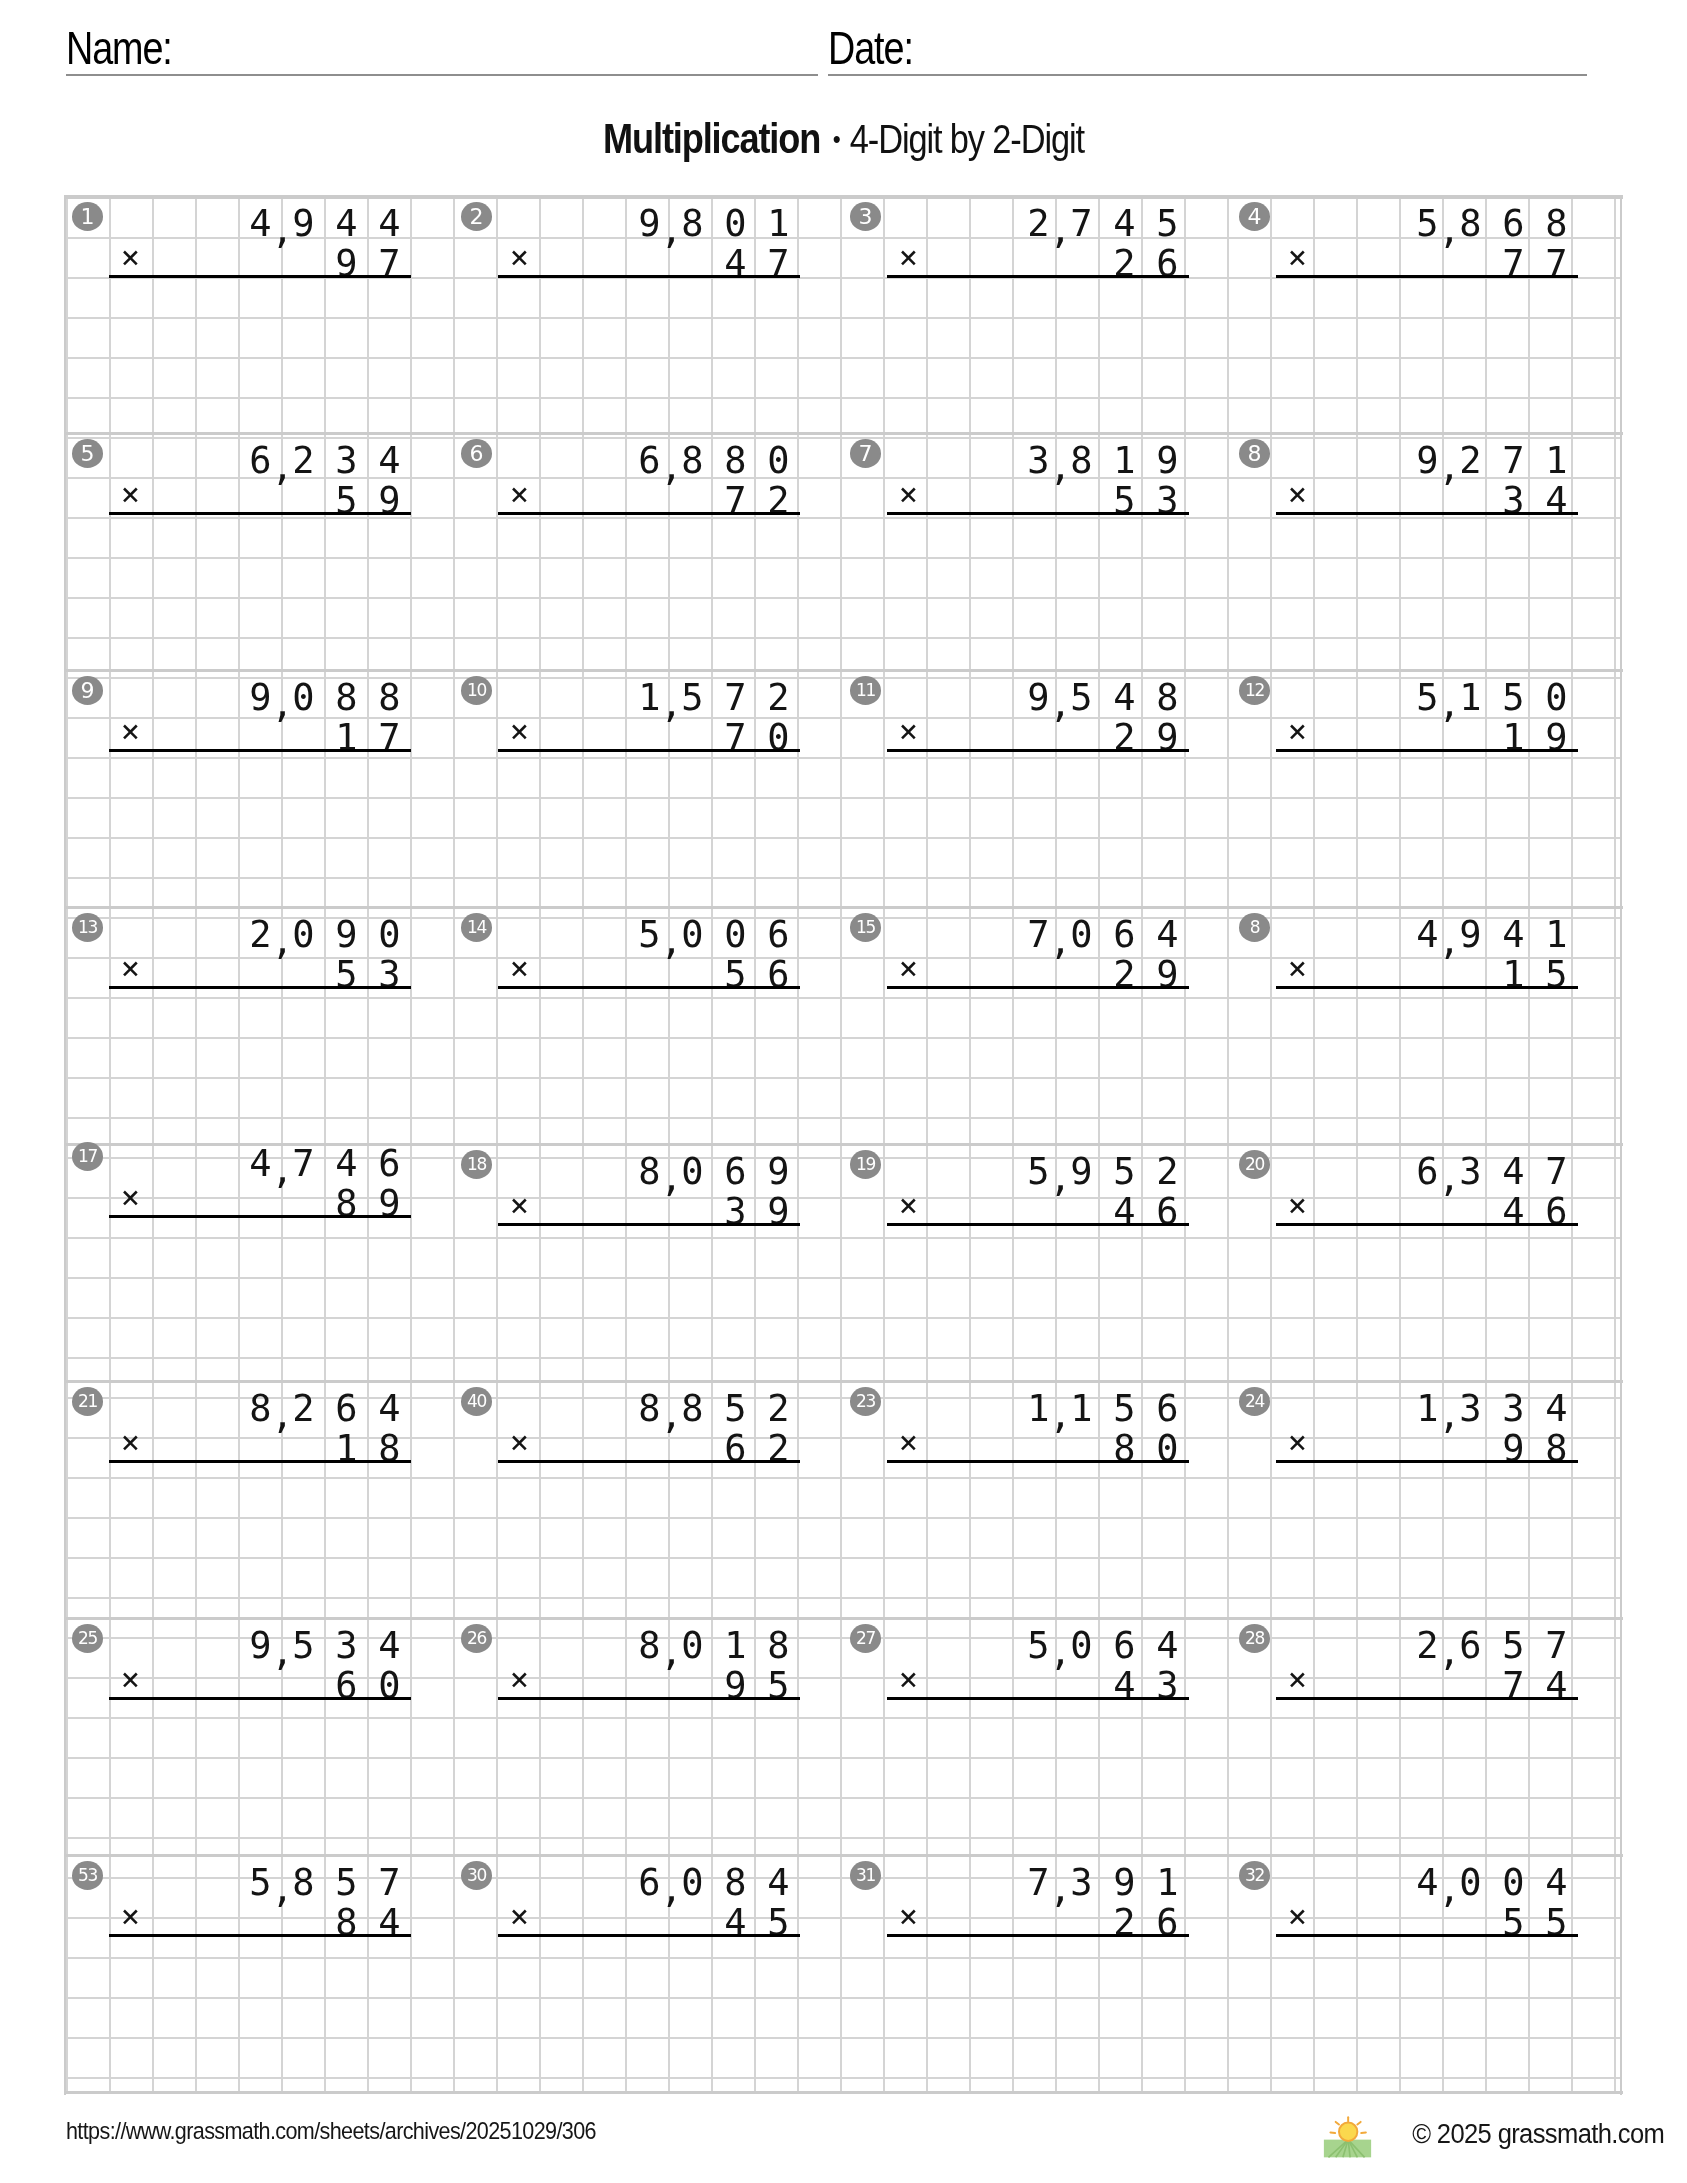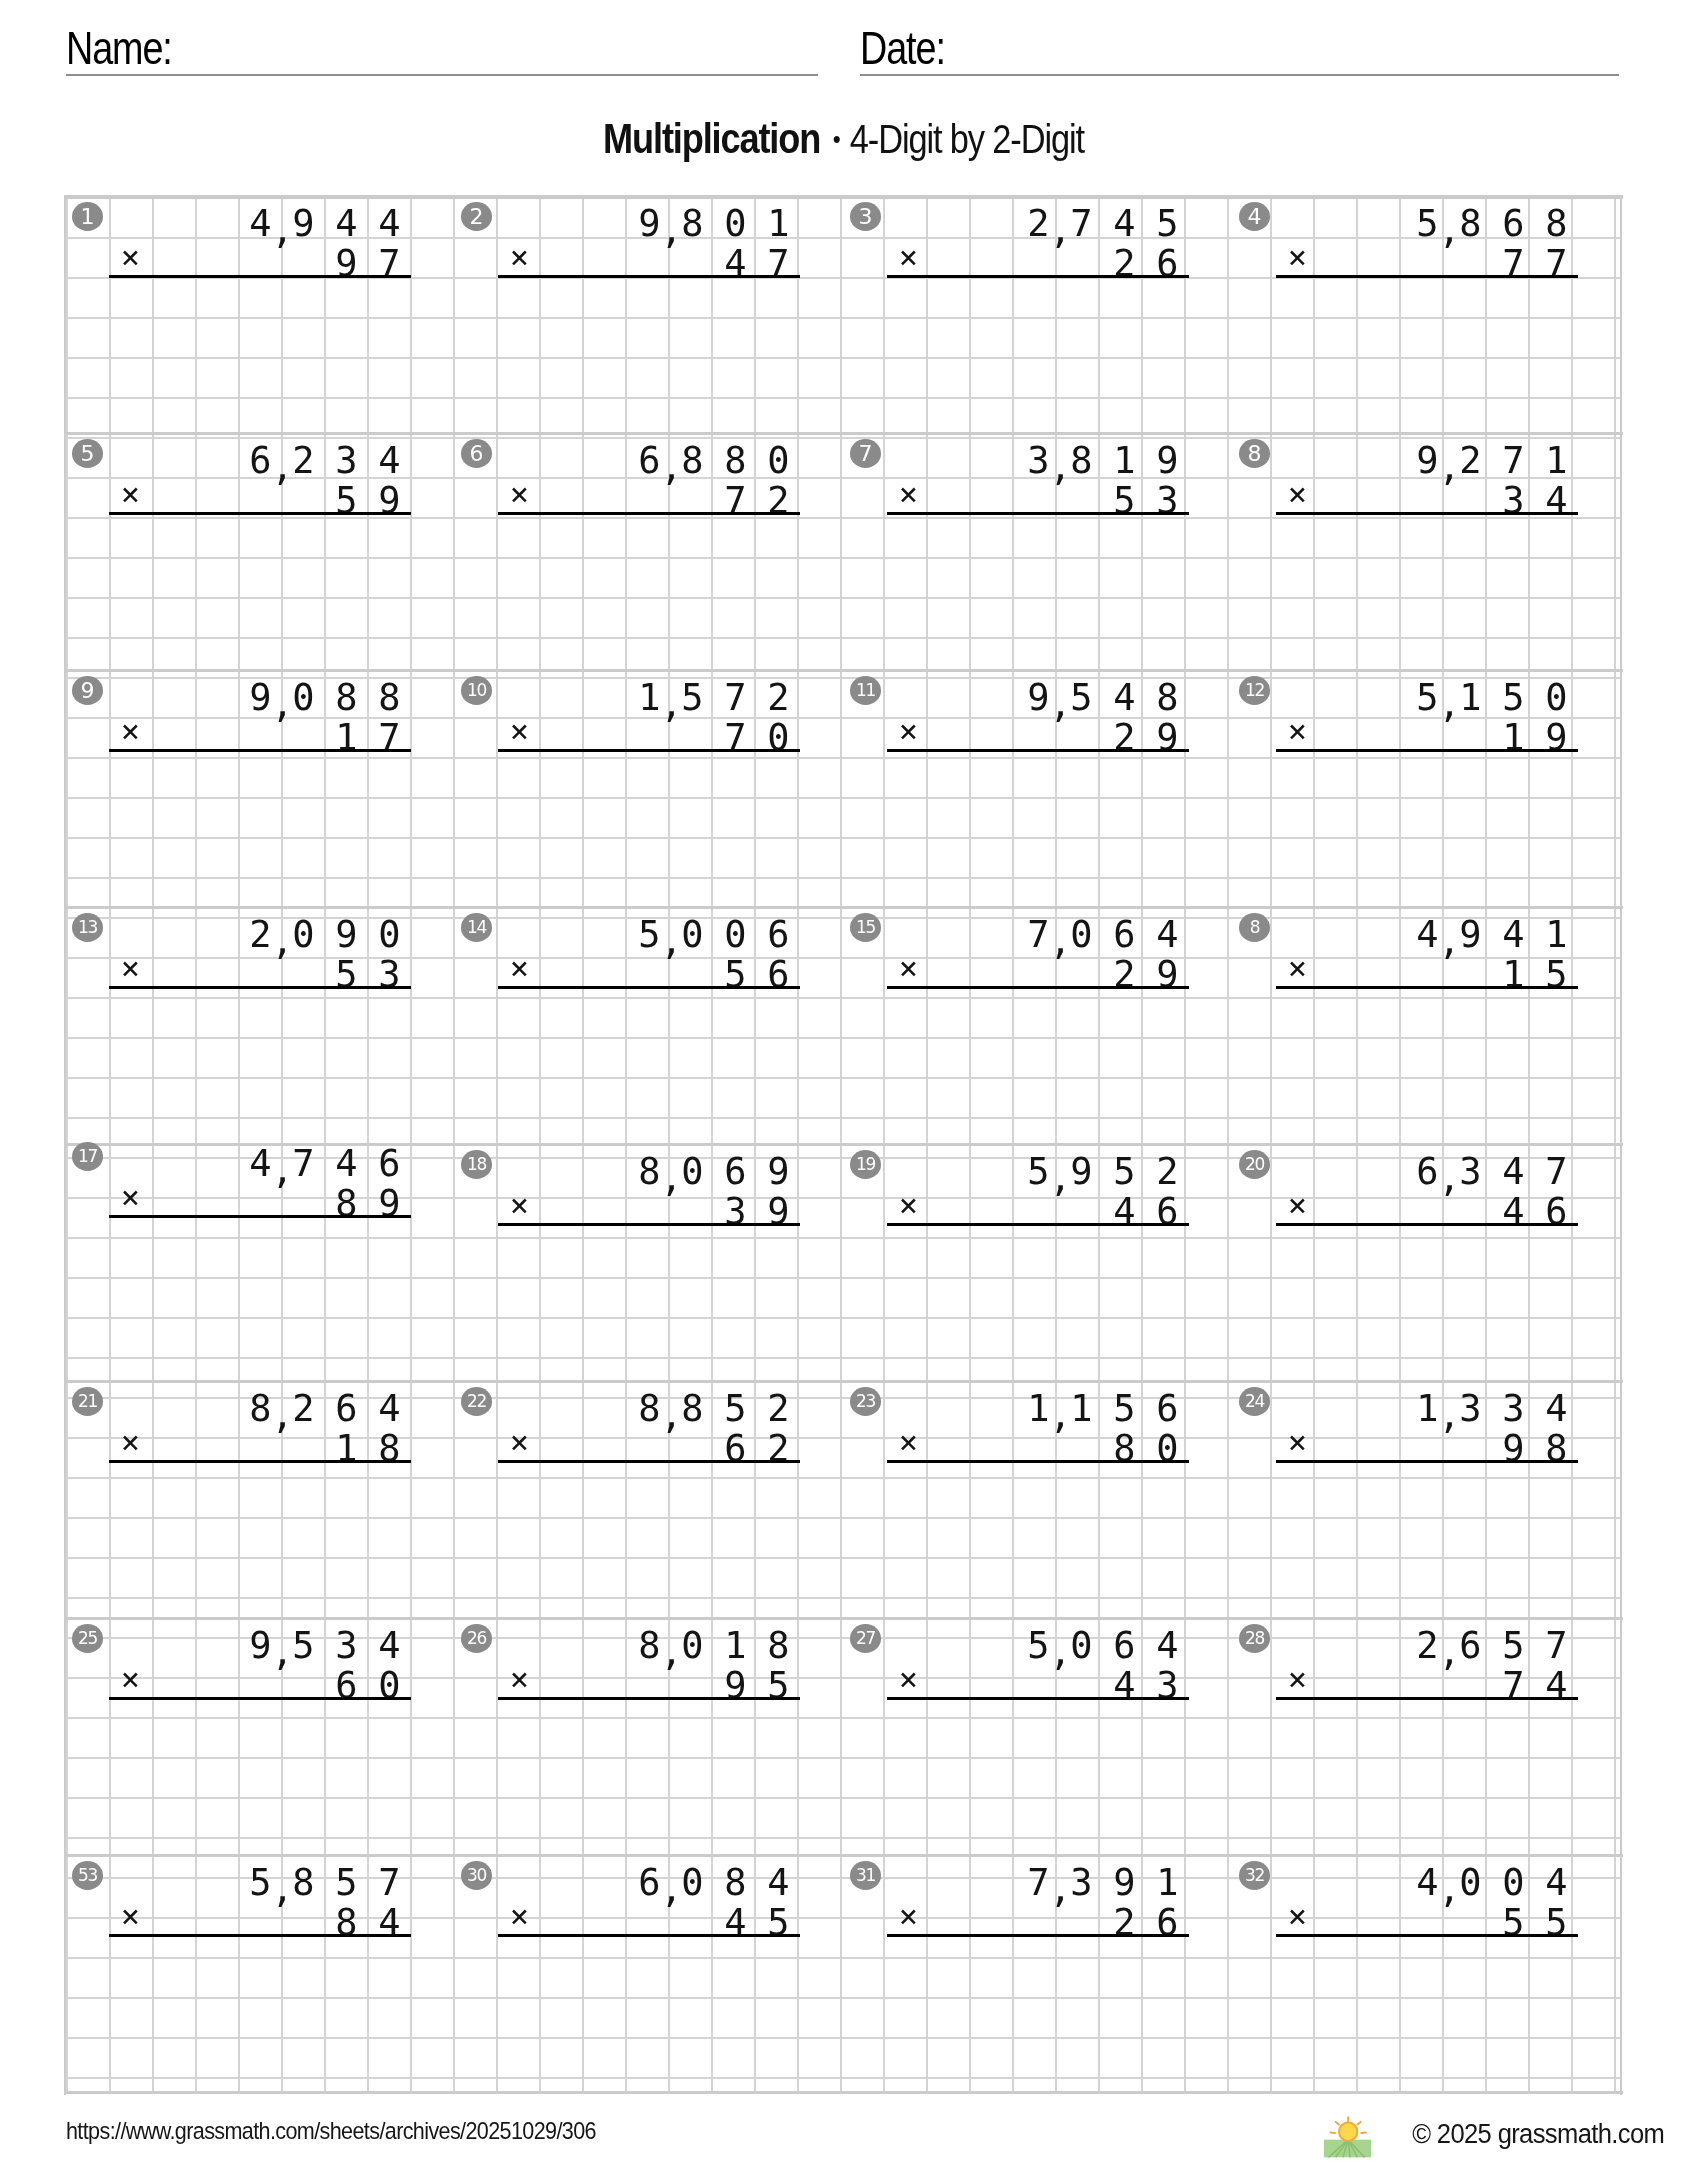--- a/index.html
+++ b/index.html
@@ -9,21 +9,21 @@
     overflow:hidden;
   }
   
   .field{position:absolute;top:24px;}
   .field .label{
     display:inline-block;font-size:46px;line-height:48px;letter-spacing:-1.3px;
     transform:scaleX(.82);transform-origin:0 0;color:#000;
   }
   .field .rule{position:absolute;left:0;right:0;top:50px;height:2px;background:var(--rule,#8e8e8e);}
   #name-field{left:66px;width:752px;text-decoration:underline;}
-  #date-field{left:860px;width:759px;}
+  #date-field{left:828px;width:759px;}
 
   .title{
     position:absolute;top:115px;left:0;width:100%;text-align:center;
     transform:scaleX(.86);transform-origin:50% 0;white-space:nowrap;
   }
   .title .main{font-weight:bold;font-size:42px;letter-spacing:-1.3px;}
   .title .dot{font-size:26.5px;vertical-align:5.3px;margin:0 10.6px 0 14.6px;}
   .title .sub{font-size:40px;letter-spacing:-1.3px;}
 
   
@@ -678,21 +678,21 @@
       </div>
       <div class="cell digit" style="left: 259px; top: 40px;">
         <span>1</span>
       </div>
       <div class="cell digit" style="left: 302px; top: 40px;">
         <span>8</span>
       </div>
       <div class="ansline" style="left: 43px; top: 78px; width: 302px;"></div>
     </div>
     <div class="block" style="left: 389px; top: 1185px;">
-      <div class="badge two">22</div>
+      <div class="badge two">40</div>
       <div class="cell digit" style="left: 173px; top: 0px;">
         <span>8</span>
       </div>
       <div class="cell digit" style="left: 216px; top: 0px;">
         <span>8</span>
       </div>
       <div class="cell digit" style="left: 259px; top: 0px;">
         <span>5</span>
       </div>
       <div class="cell digit" style="left: 302px; top: 0px;">

